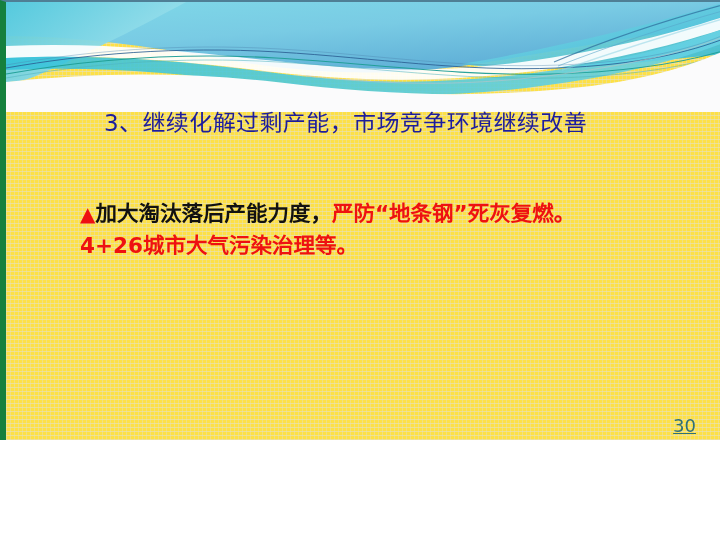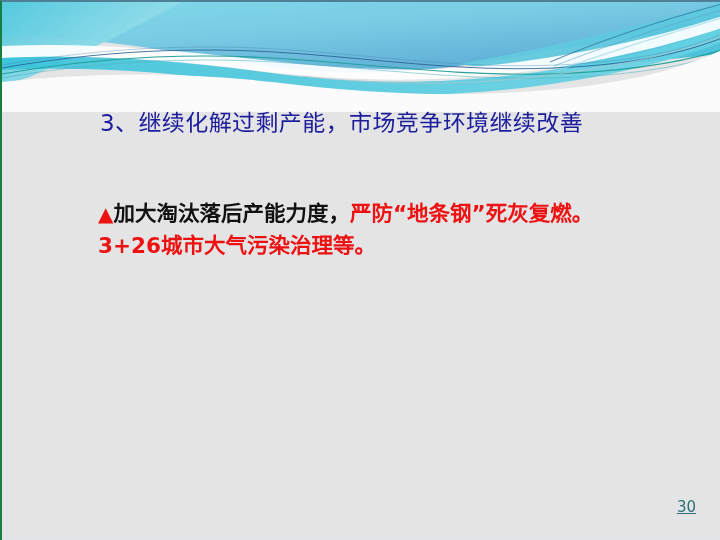--- a/index.html
+++ b/index.html
@@ -8,25 +8,25 @@
     padding: 0;
     background: #ffffff;
   }
   body {
     font-family: "DejaVu Sans", "Liberation Sans", sans-serif;
   }
 
   .slide {
     position: relative;
     width: 720px;
-    height: 540px;
+    height: 440px;
     overflow: hidden;
-    background: #e5e5e5;
+    background: #fde047;
     box-sizing: border-box;
-    border-left: 2px solid #15803d;
+    border-left: 6px solid #15803d;
     border-top: 2px solid #4f7f95;
   }
 
   
   .slide-texture {
     position: absolute;
     inset: 0;
     pointer-events: none;
     background-image:
       repeating-linear-gradient(0deg,   rgba(222,226,232,0.55) 0px, rgba(222,226,232,0.55) 1px, rgba(255,255,255,0) 1px, rgba(255,255,255,0) 4px),
@@ -69,38 +69,37 @@
   .body-block {
     position: absolute;
     left: 74px;
     top: 196px;
     width: 600px;
     font-family: "DejaVu Sans", "Liberation Sans", sans-serif;
     font-size: 21.5px;
     font-weight: bold;
     line-height: 31px;
     color: #000000;
-    margin-left: 22px;
   }
   .body-line { white-space: nowrap; }
   .bullet-tri {
     color: #ee1111;
     font-size: 20px;
     letter-spacing: 0;
   }
   .txt-black { color: #111111; }
   .txt-red   { color: #ee1111; }
 
   .page-number {
     position: absolute;
     right: 24px;
-    bottom: 24px;
+    bottom: 4px;
     z-index: 3;
     font-family: "DejaVu Sans", "Liberation Sans", sans-serif;
-    font-size: 15px;
+    font-size: 18px;
     color: #2f6f77;
     text-decoration: underline;
   }
 </style>
 </head>
 <body>
 
 <div class="slide">
 
   <div class="slide-texture"></div>
@@ -193,21 +192,21 @@
 
     <div class="body-block">
 
       <div class="body-line">
         <span class="bullet-tri">▲</span><span class="txt-black">加大淘汰落后产能力度，</span><span class="txt-red">严防“地条钢”死灰复燃。</span>
       </div>
 
 
 
       <div class="body-line">
-        <span class="txt-red">3+26城市大气污染治理等。</span>
+        <span class="txt-red">4+26城市大气污染治理等。</span>
       </div>
 
     </div>
   </div>
 
   <div class="page-number">30</div>
 
 </div>
 
 </body></html>

